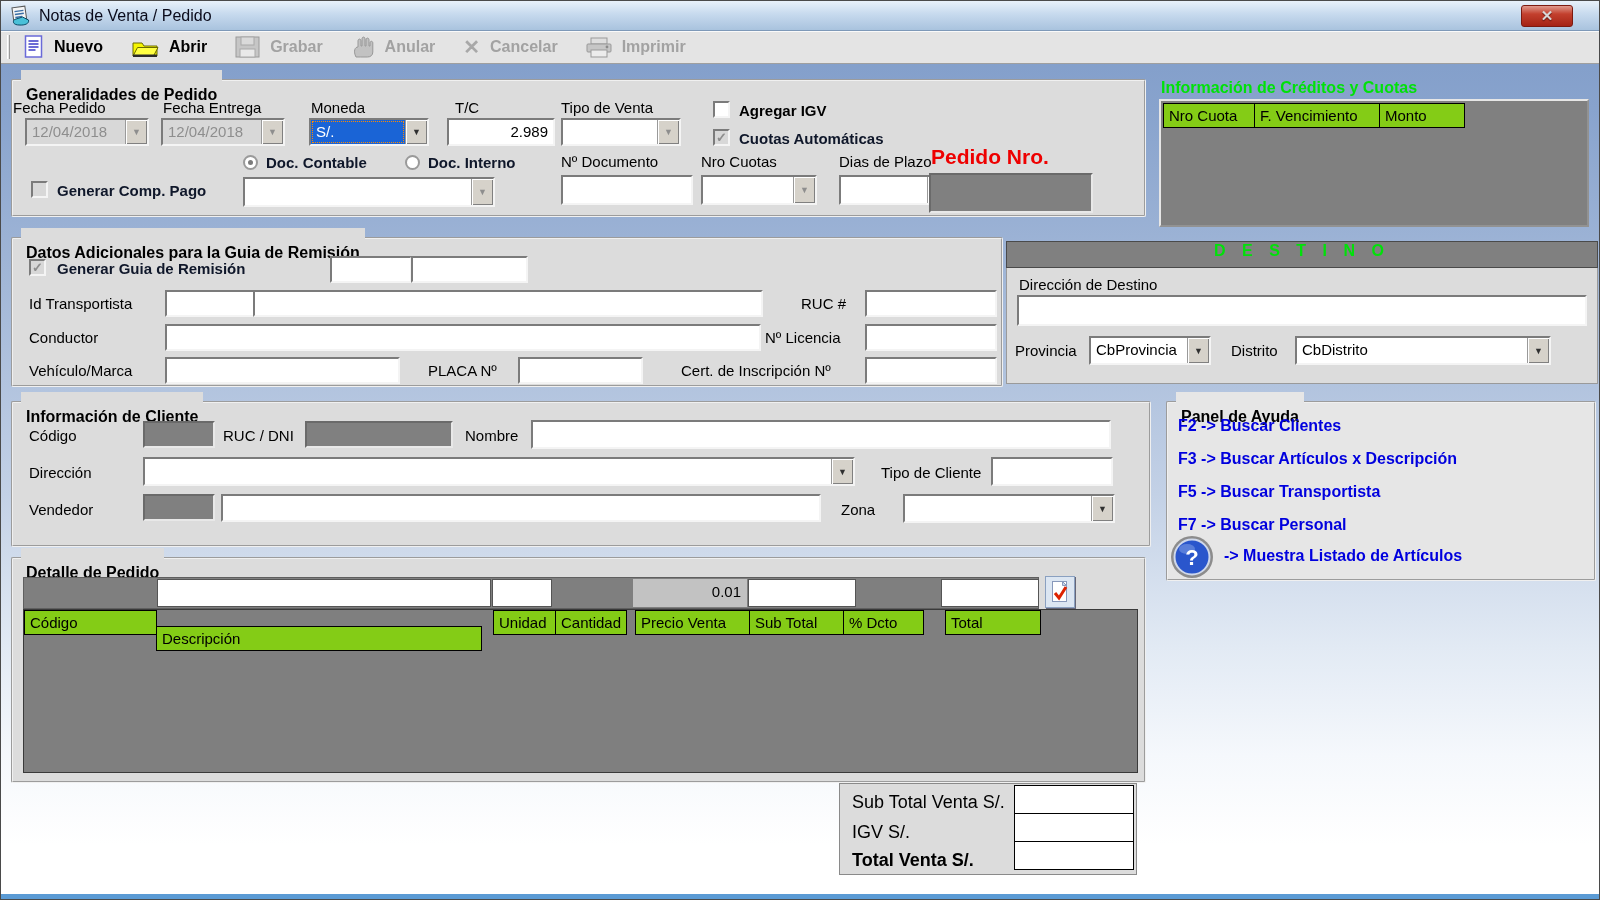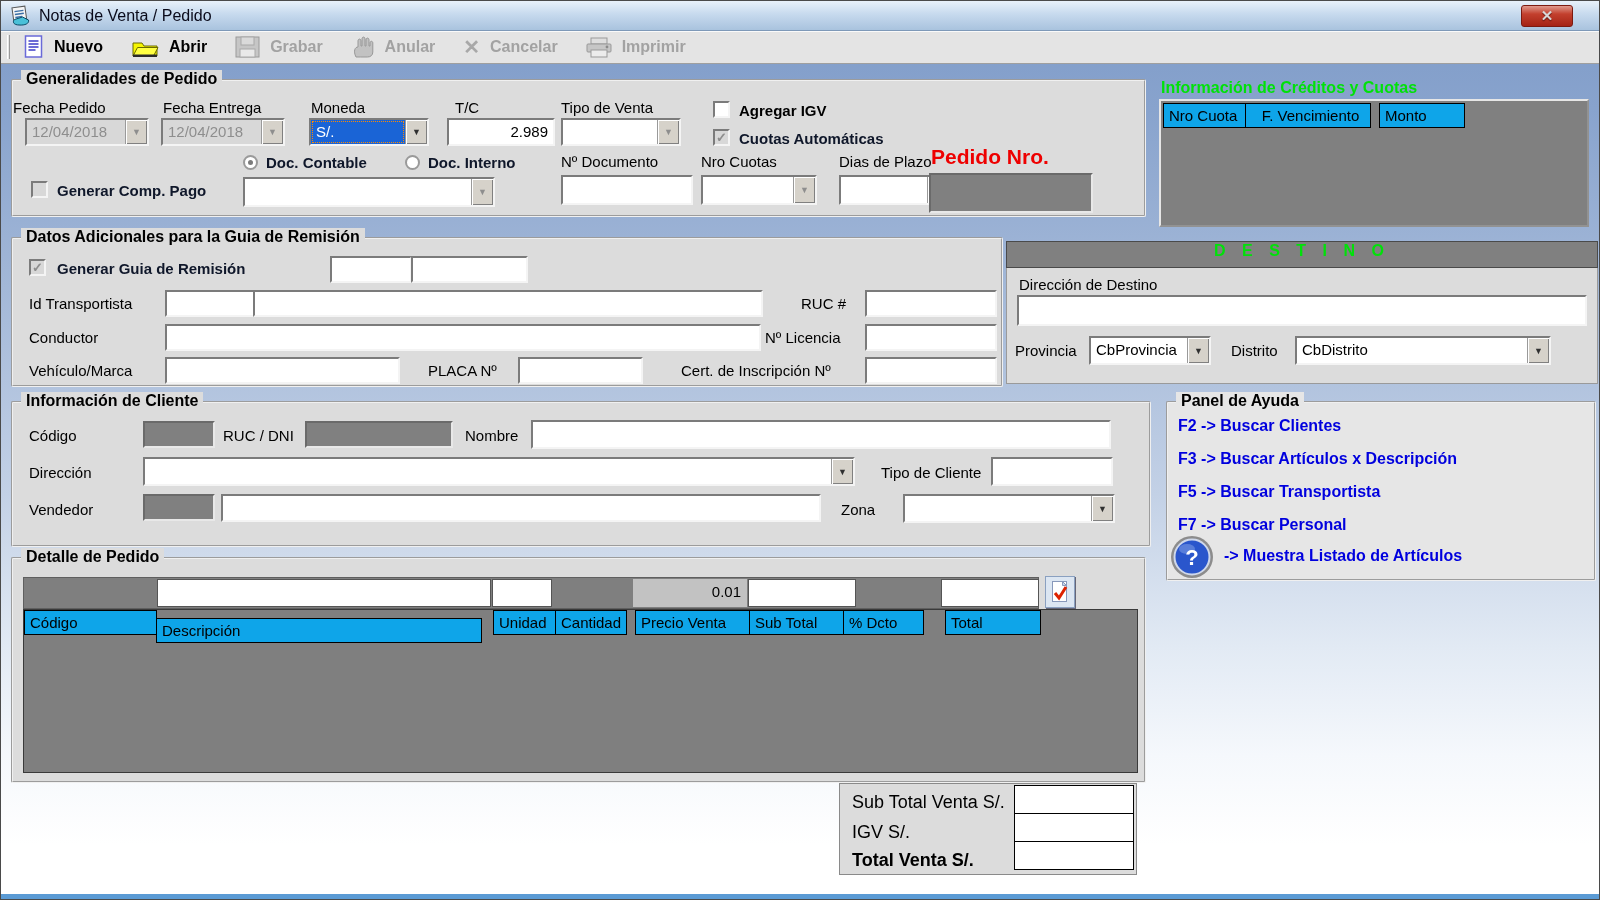--- a/index.html
+++ b/index.html
@@ -18,40 +18,40 @@
   
   .toolbar { position:absolute; left:0; top:30px; width:100%; height:33px; background:#e4e4e4;
     border-bottom:1px solid #9f9f9f; box-shadow:inset 0 1px 0 #fafafa; display:flex; align-items:center; }
   .grip { width:3px; height:24px; margin-left:6px; border-left:1px solid #fff; border-right:1px solid #999; }
   .tbtn { display:flex; align-items:center; gap:10px; margin-left:14px; font-weight:bold; font-size:16px; }
   .tbtn .cap { padding-right:14px; }
   .tbtn.disabled .cap { color:#a2a2a2; }
   .icon { display:inline-flex; align-items:center; }
   
   .group { position:absolute; background:#dcdcdc; border:2px groove #f0f0f0; border-radius:2px; }
-  .legend { position:absolute; top:-11px; left:8px; background:#dcdcdc; padding:0 5px; font-weight:bold; font-size:16px; white-space:nowrap; }
+  .legend { position:absolute; top:-11px; left:8px; background:#dcdcdc; padding:16px 5px; font-weight:bold; font-size:16px; white-space:nowrap; }
   .lbl { position:absolute; white-space:nowrap; font-size:15px; }
   .lbl.dis { color:#0f172a; font-weight:bold; }
   .sunken { position:absolute; background:#fff; border:2px solid; border-color:#7b7b7b #f4f4f4 #f4f4f4 #7b7b7b; }
   .graybox { position:absolute; background:#808080; border:2px solid; border-color:#6a6a6a #e8e8e8 #e8e8e8 #6a6a6a; }
   .combo { position:absolute; background:#fff; border:2px solid; border-color:#7b7b7b #f4f4f4 #f4f4f4 #7b7b7b; display:flex; }
   .combo .val { flex:1; padding:3px 4px 0 5px; overflow:hidden; white-space:nowrap; font-size:15px; }
   .combo .btn { width:22px; background:#d6d2ca; border-left:1px solid #9a9a9a; box-shadow:inset 1px 1px 0 #fff, inset -1px -1px 0 #808080;
     display:flex; align-items:center; justify-content:center; font-size:9px; color:#303030; }
   .combo.dis .val { background:#d8d8d8; color:#8e8e8e; }
   .combo.dis .btn { color:#8e8e8e; }
   .combo.sel .val { background:#1a64d6; color:#fff; outline:1px dotted #ff8a00; outline-offset:-2px; }
   .cb { position:absolute; width:17px; height:17px; background:#fff; border:2px solid; border-color:#7b7b7b #f4f4f4 #f4f4f4 #7b7b7b;
     font-size:13px; line-height:13px; text-align:center; font-weight:bold; }
   .cb.checked-dis { background:#d8d8d8; color:#8e8e8e; }
   .rb { position:absolute; width:15px; height:15px; border-radius:50%; background:#fff; border:2px solid #8a8a8a; }
   .rb.sel::after { content:""; position:absolute; left:3px; top:3px; width:5px; height:5px; border-radius:50%; background:#7b7b7b; }
   .green-title { color:#00e109; font-weight:bold; font-size:16px; }
   .bluelink { position:absolute; color:#0000de; font-weight:bold; font-size:16px; white-space:nowrap; }
-  .hcell { position:absolute; background:#0ea5e9; border:1px solid #000; height:25px; padding:3px 0 0 5px; font-size:15px; overflow:hidden; white-space:nowrap; }
+  .hcell { position:absolute; background:#84cc16; border:1px solid #000; height:25px; padding:3px 0 0 5px; font-size:15px; overflow:hidden; white-space:nowrap; }
   .tot-lbl { position:absolute; font-size:18px; }
   .tot-box { position:absolute; background:#fff; border:1px solid #000; width:120px; height:29px; }
 </style>
 </head>
 <body>
 
 <div id="window">
 
   <div class="titlebar">
     <span class="icon">
@@ -184,21 +184,21 @@
       <span class="btn">▼</span>
     </div>
     <div class="graybox" style="left:916px;top:92px;width:164px;height:40px;">
       <span></span>
     </div>
   </div>
 
   <span class="lbl green-title" style="position:absolute;left:1160px;top:78px;">Información de Créditos y Cuotas</span>
   <div style="position:absolute;left:1158px;top:98px;width:430px;height:128px;background:#808080;border:2px outset #e6e6e6;">
     <div class="hcell" style="left:2px;top:2px;width:92px;">Nro Cuota</div>
-    <div class="hcell" style="left:84px;top:2px;width:126px;text-align:center;">F. Vencimiento</div>
+    <div class="hcell" style="left:93px;top:2px;width:126px;">F. Vencimiento</div>
     <div class="hcell" style="left:218px;top:2px;width:86px;">Monto</div>
   </div>
 
   <div class="group" style="left:10px;top:236px;width:992px;height:150px;">
     <span class="legend">Datos Adicionales para la Guia de Remisión</span>
     <span class="cb checked-dis" style="left:16px;top:20px;">✓</span>
     <span class="lbl dis" style="left:44px;top:21px;">Generar Guia de Remisión</span>
     <div class="sunken" style="left:317px;top:17px;width:82px;height:27px;">
       <span></span>
     </div>
@@ -341,21 +341,21 @@
         <svg width="18" height="24" viewBox="0 0 18 24">
             <rect x="1.5" y="1.5" width="14" height="20" fill="#fff" stroke="#8899bb"></rect>
             <path d="M11.5 1.5 l4 4 h-4 z" fill="#c8d6ea" stroke="#8899bb"></path>
             <path d="M4 13 l4 5 7 -11" stroke="#dd2200" stroke-width="3" fill="none"></path>
           </svg>
       </span>
     </div>
 
     <div style="position:absolute;left:10px;top:50px;width:1115px;height:164px;background:#7f7f7f;border:1px solid #3a3a3a;">
       <div class="hcell" style="left:0px;top:0px;width:133px;">Código</div>
-      <div class="hcell" style="left:132px;top:8px;width:326px;">Descripción</div>
+      <div class="hcell" style="left:132px;top:16px;width:326px;">Descripción</div>
       <div class="hcell" style="left:469px;top:0px;width:63px;">Unidad</div>
       <div class="hcell" style="left:531px;top:0px;width:72px;">Cantidad</div>
       <div class="hcell" style="left:611px;top:0px;width:115px;">Precio Venta</div>
       <div class="hcell" style="left:725px;top:0px;width:95px;">Sub Total</div>
       <div class="hcell" style="left:819px;top:0px;width:81px;">% Dcto</div>
       <div class="hcell" style="left:921px;top:0px;width:96px;">Total</div>
     </div>
   </div>
 
   <div style="position:absolute;left:838px;top:782px;width:298px;height:92px;background:#dcdcdc;border:1px solid #8a8a8a;">

